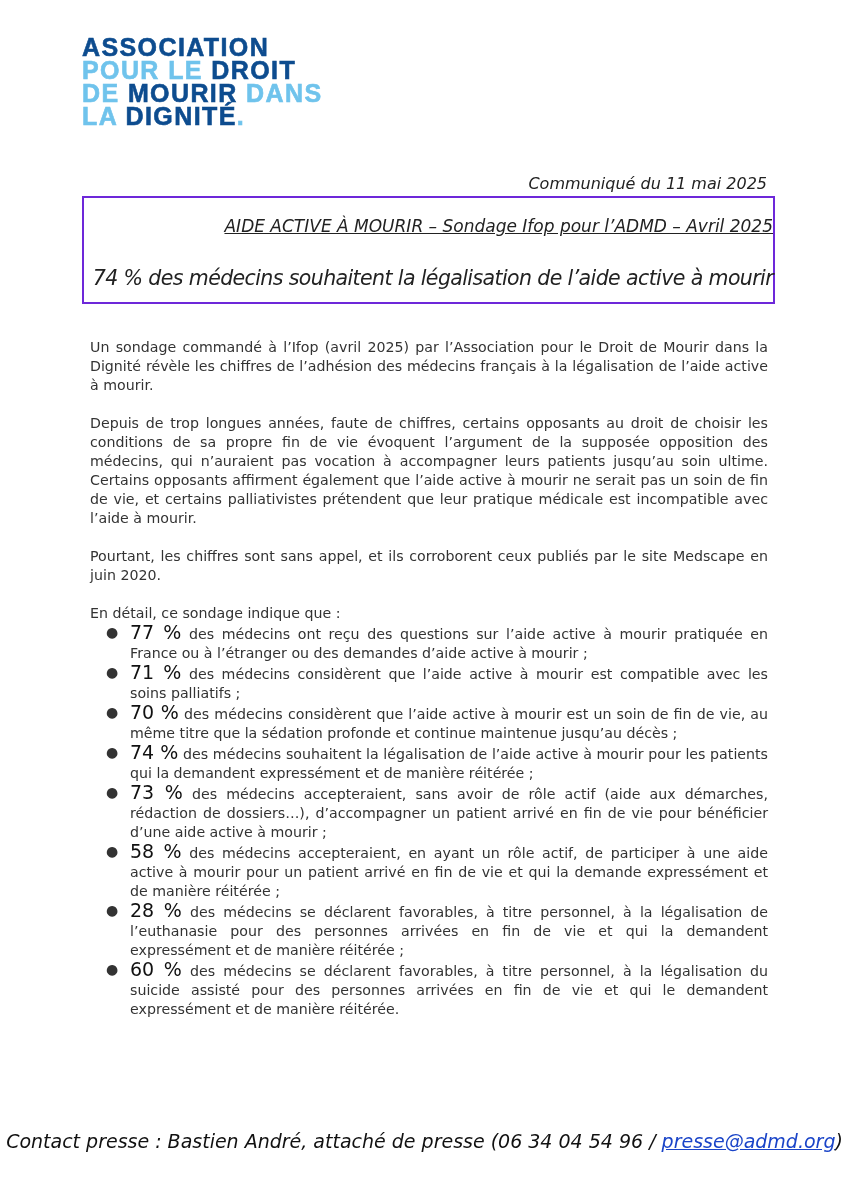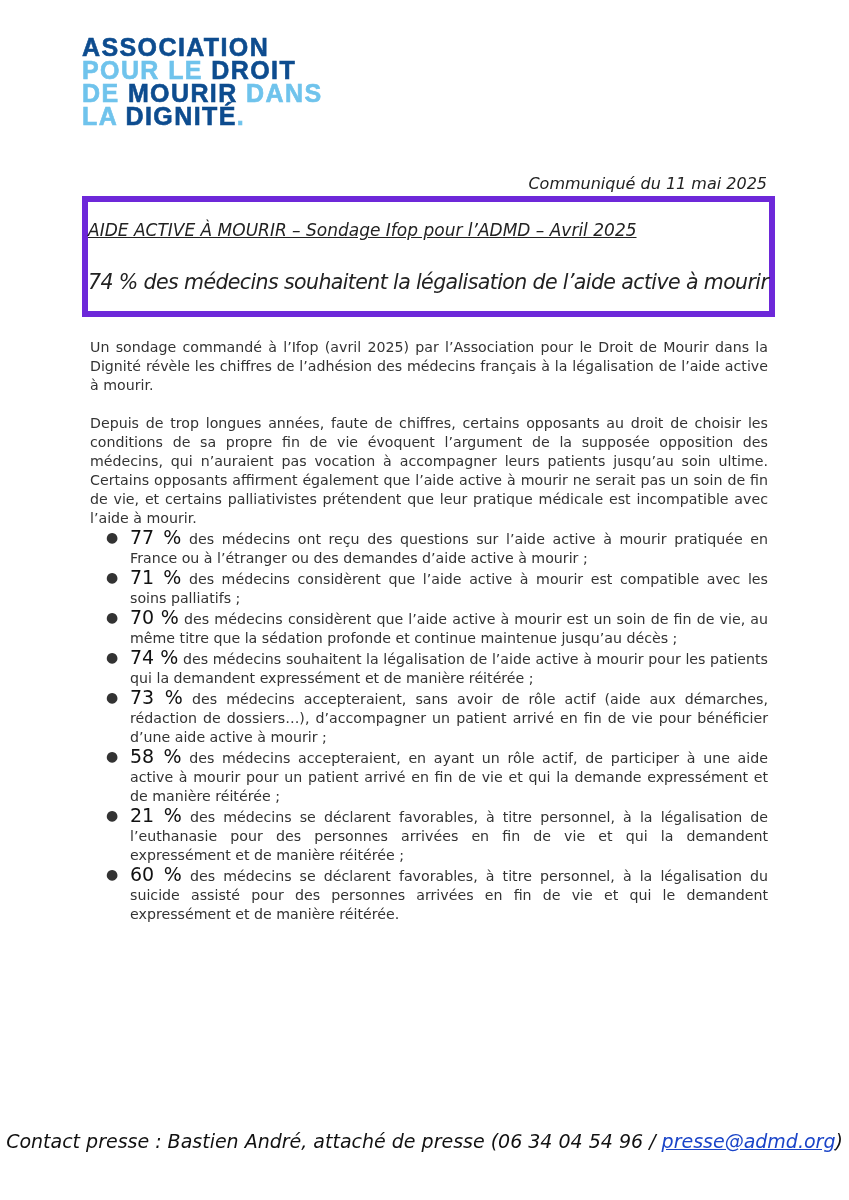--- a/index.html
+++ b/index.html
@@ -6,22 +6,22 @@
   body { width: 849px; height: 1200px; position: relative; overflow: hidden;
          font-family: "DejaVu Sans", "Liberation Sans", sans-serif; color: #222; }
   .logo { position: absolute; left: 82px; top: 36px; width: 232px; }
   .logo .line { font-family: "Liberation Sans", sans-serif; font-weight: 900;
                 font-size: 25px; line-height: 23px; letter-spacing: 1.4px; white-space: nowrap;
                 -webkit-text-stroke: 0.6px currentColor; }
   .c-dark { color: #0d4c8f; }
   .c-light { color: #6fc3ec; }
   .logo .underbar { position: absolute; left: 0; top: 82px; width: 230px; height: 9px; background: #f6e77c; z-index: -1; }
   .date { position: absolute; right: 82px; top: 156px; font-style: italic; font-size: 16px; color: #222; margin-top: 18px; }
-  .titlebox { position: absolute; left: 82px; top: 196px; width: 693px; height: 121px;
-              border: 6px solid #6d28d9; box-sizing: border-box; text-align: left; }
+  .titlebox { position: absolute; left: 82px; top: 196px; width: 693px; height: 108px;
+              border: 2px solid #6d28d9; box-sizing: border-box; text-align: right; }
   .titlebox .t1 { margin-top: 18px; font-style: italic; font-size: 17px; text-decoration: underline; }
   .titlebox .t2 { margin-top: 30px; font-style: italic; font-size: 20.5px; letter-spacing: -0.6px; }
   .content { position: absolute; left: 82px; top: 338px; width: 686px; font-size: 14.2px;
              line-height: 19px; color: #333; text-align: justify; }
   .content p { margin: 0 0 19px 8px; }
   .content ul { margin: -19px 0 19px 0; padding-left: 48px; list-style: none; }
   .content li { position: relative; margin: 0; }
   .content li .bullet { position: absolute; left: -24px; top: 0; font-size: 14px; }
   .content li .pct { font-size: 19px; color: #111; }
   .contact { position: absolute; left: 0; width: 849px; top: 1130px; text-align: center;
@@ -50,27 +50,29 @@
 <div class="date">Communiqué du 11 mai 2025</div>
 
 <div class="titlebox">
   <div class="t1">AIDE ACTIVE À MOURIR – Sondage Ifop pour l’ADMD – Avril 2025</div>
   <div class="t2">74 % des médecins souhaitent la légalisation de l’aide active à mourir</div>
 </div>
 
 <div class="content">
   <p>Un sondage commandé à l’Ifop (avril 2025) par l’Association pour le Droit de Mourir dans la Dignité révèle les chiffres de l’adhésion des médecins français à la légalisation de l’aide active à mourir.</p>
   <p>Depuis de trop longues années, faute de chiffres, certains opposants au droit de choisir les conditions de sa propre fin de vie évoquent l’argument de la supposée opposition des médecins, qui n’auraient pas vocation à accompagner leurs patients jusqu’au soin ultime. Certains opposants affirment également que l’aide active à mourir ne serait pas un soin de fin de vie, et certains palliativistes prétendent que leur pratique médicale est incompatible avec l’aide à mourir.</p>
+  <p>Pourtant, les chiffres sont sans appel, et ils corroborent ceux publiés par le site Medscape en juin 2020.</p>
+  <p>En détail, ce sondage indique que :</p>
   <ul>
     <li><span class="bullet">●</span><span class="pct">77 %</span><span> des médecins ont reçu des questions sur l’aide active à mourir pratiquée en France ou à l’étranger ou des demandes d’aide active à mourir ;</span></li>
     <li><span class="bullet">●</span><span class="pct">71 %</span><span> des médecins considèrent que l’aide active à mourir est compatible avec les soins palliatifs ;</span></li>
     <li><span class="bullet">●</span><span class="pct">70 %</span><span> des médecins considèrent que l’aide active à mourir est un soin de fin de vie, au même titre que la sédation profonde et continue maintenue jusqu’au décès ;</span></li>
     <li><span class="bullet">●</span><span class="pct">74 %</span><span> des médecins souhaitent la légalisation de l’aide active à mourir pour les patients qui la demandent expressément et de manière réitérée ;</span></li>
     <li><span class="bullet">●</span><span class="pct">73 %</span><span> des médecins accepteraient, sans avoir de rôle actif (aide aux démarches, rédaction de dossiers…), d’accompagner un patient arrivé en fin de vie pour bénéficier d’une aide active à mourir ;</span></li>
     <li><span class="bullet">●</span><span class="pct">58 %</span><span> des médecins accepteraient, en ayant un rôle actif, de participer à une aide active à mourir pour un patient arrivé en fin de vie et qui la demande expressément et de manière réitérée ;</span></li>
-    <li><span class="bullet">●</span><span class="pct">21 %</span><span> des médecins se déclarent favorables, à titre personnel, à la légalisation de l’euthanasie pour des personnes arrivées en fin de vie et qui la demandent expressément et de manière réitérée ;</span></li>
+    <li><span class="bullet">●</span><span class="pct">28 %</span><span> des médecins se déclarent favorables, à titre personnel, à la légalisation de l’euthanasie pour des personnes arrivées en fin de vie et qui la demandent expressément et de manière réitérée ;</span></li>
     <li><span class="bullet">●</span><span class="pct">60 %</span><span> des médecins se déclarent favorables, à titre personnel, à la légalisation du suicide assisté pour des personnes arrivées en fin de vie et qui le demandent expressément et de manière réitérée.</span></li>
   </ul>
 </div>
 
 <div class="contact">
   <span>Contact presse : Bastien André, attaché de presse (06 34 04 54 96 / </span><a href="mailto:presse@admd.org">presse@admd.org</a><span>)</span>
 </div>
 
 </body></html>

